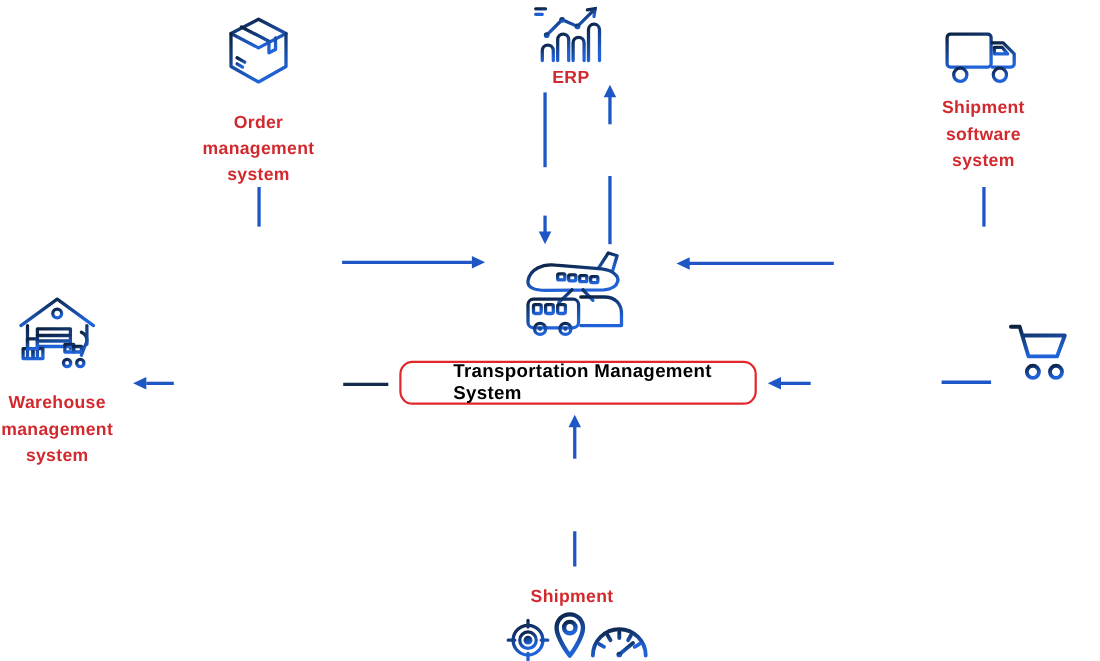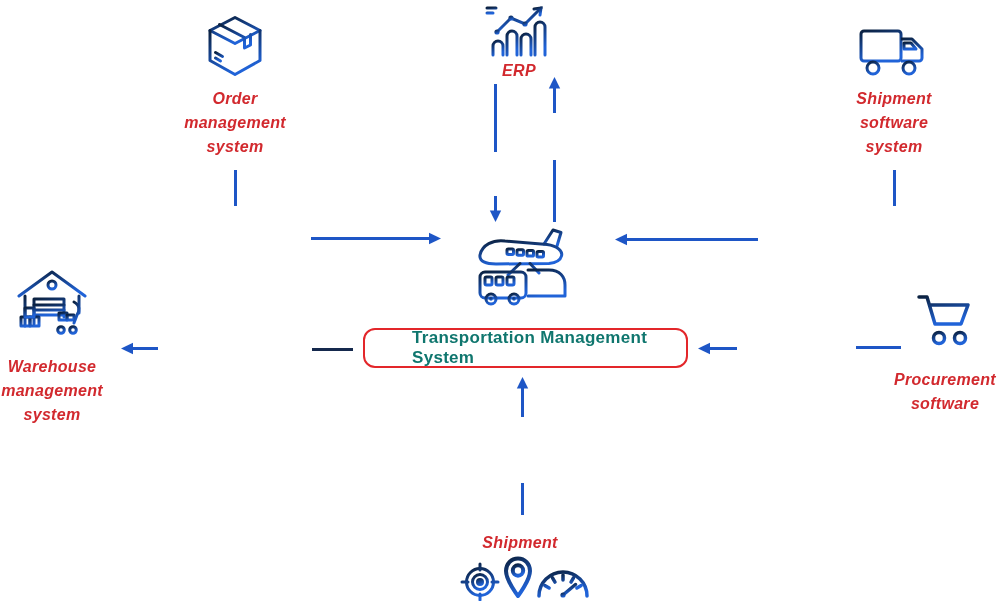--- a/index.html
+++ b/index.html
@@ -2,28 +2,28 @@
 <html><head>
 <meta charset="utf-8">
 <style>
   html,body{margin:0;padding:0;background:#ffffff;}
   .stage{
     position:relative;width:1000px;height:601px;background:#ffffff;overflow:hidden;
     font-family:"Liberation Sans",sans-serif;
   }
   .label{
     position:absolute;color:#d2292e;font-weight:bold;font-size:16px;line-height:24px;
-    text-align:center;white-space:pre-line;transform:translateX(-50%);letter-spacing:.3px;font-style:italic;
+    text-align:center;white-space:pre-line;transform:translateX(-50%);letter-spacing:.3px;
   }
   .icon{position:absolute;}
   .arrows{position:absolute;left:0;top:0;width:1000px;height:601px;}
   .tms-box{
     position:absolute;left:363px;top:328px;width:325px;height:40px;box-sizing:border-box;
     border:2px solid #e3262a;border-radius:12px;display:flex;align-items:center;justify-content:center;
-    color:#0f766e;font-weight:bold;font-size:17px;letter-spacing:.3px;background:#ffffff;padding-left:47px;
+    color:#000000;font-weight:bold;font-size:17px;letter-spacing:.3px;background:#ffffff;padding-left:47px;
   }
 </style>
 </head>
 <body>
 
 <div class="stage">
 
   <svg class="arrows" viewBox="0 0 1000 601">
     <g stroke="#1e56c6" stroke-width="3" fill="none">
       <g>
@@ -74,21 +74,21 @@
         </linearGradient>
       </defs>
     <g stroke="url(#gbox)" stroke-width="3" fill="none" stroke-linejoin="round" stroke-linecap="round">
       <path d="M28,2.5 L53,15.5 L28,28.5 L3,15.5 Z"></path>
       <path d="M3,15.5 V45.5 L28,59.5 L53,45.5 V15.5"></path>
       <path d="M28,28.5 V59.5"></path>
       <path d="M12.5,9.5 L37.5,22.5 L37.5,33 L43.5,30 L43.5,19.5"></path>
       <path d="M8.5,37.5 l7,4 M8.5,43 l5,3"></path>
     </g>
   </svg>
-  <div class="label" style="left:235px;top:87px">Order
+  <div class="label" style="left:235px;top:100px">Order
 management
 system</div>
 
   <svg class="icon" style="left:485px;top:2px" width="64" height="56" viewBox="0 0 64 56">
     <defs>
         <linearGradient id="gchart" x1="0" y1="0" x2="0.35" y2="1">
       <stop offset="0" stop-color="#0b2140"></stop>
           <stop offset="1" stop-color="#2063d8"></stop>
         </linearGradient>
       </defs>
@@ -163,22 +163,20 @@
       <stop offset="0" stop-color="#0b2140"></stop>
           <stop offset="1" stop-color="#2063d8"></stop>
         </linearGradient>
       </defs>
     <g stroke="url(#gcart)" stroke-width="3.5" fill="none" stroke-linejoin="round" stroke-linecap="round">
       <path d="M4,4 H12 L20,31 H46 L53,12 H15"></path>
       <circle cx="24" cy="45" r="5.5"></circle>
       <circle cx="45" cy="45" r="5.5"></circle>
     </g>
   </svg>
-  <div class="label" style="left:945px;top:368px">Procurement
-software</div>
 
   <svg class="icon" style="left:476px;top:224px" width="92" height="84" viewBox="0 0 92 84">
     <defs>
         <linearGradient id="gcenter" x1="0" y1="0" x2="0.35" y2="1">
       <stop offset="0" stop-color="#0b2140"></stop>
           <stop offset="1" stop-color="#2063d8"></stop>
         </linearGradient>
       </defs>
     <g stroke="url(#gcenter)" stroke-width="3" fill="none" stroke-linejoin="round" stroke-linecap="round">
       <path d="M68,20 L77,6 L85,8.5 L81,22"></path>

